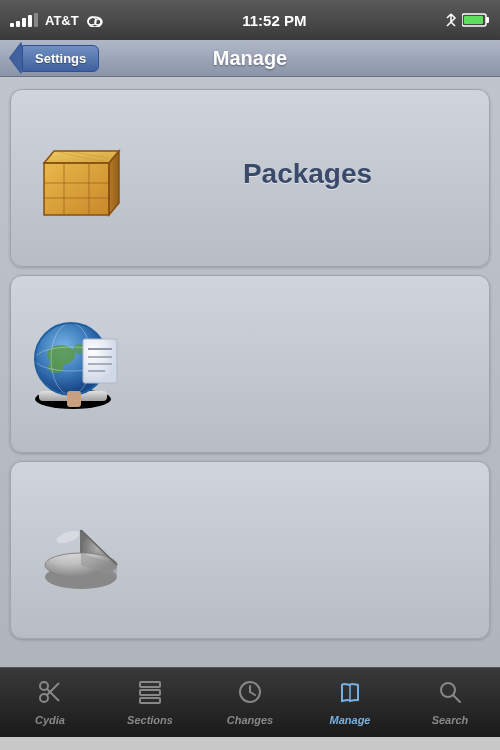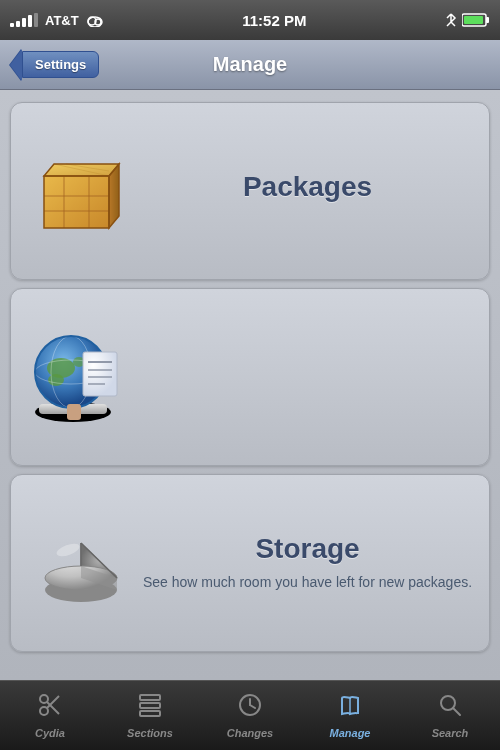--- a/index.html
+++ b/index.html
@@ -53,21 +53,21 @@
 
     .status-right {
       display: flex;
       align-items: center;
       gap: 5px;
     }
 
     
     #nav-bar {
       width: 500px;
-      height: 50px;
+      height: 37px;
       background: linear-gradient(to bottom, #b0b8c8, #8a94a8);
       display: flex;
       align-items: center;
       justify-content: center;
       position: relative;
       border-bottom: 1px solid #6a7080;
     }
 
     
     .back-btn {
@@ -353,24 +353,20 @@
         <path d="M45,25 L45,48 A36,12 0 0,1 81,60 Z" fill="url(#pieDark)" stroke="#888" stroke-width="1"></path>
 
         <path d="M45,25 L45,37 L45,48 L81,60 L81,72 L45,60 Z" fill="#909090" opacity="0.5"></path>
 
         <line x1="45" y1="25" x2="81" y2="60" stroke="#666" stroke-width="1.5"></line>
         <line x1="45" y1="25" x2="45" y2="48" stroke="#666" stroke-width="1.5"></line>
 
         <ellipse cx="32" cy="32" rx="12" ry="5" fill="rgba(255,255,255,0.3)" transform="rotate(-20 32 32)"></ellipse>
       </svg>
     </div>
-    <div class="menu-text">
-      <div class="menu-title">Storage</div>
-      <div class="menu-desc">See how much room you have left for new packages.</div>
-    </div>
   </div>
 
 </div>
 
 <div id="tab-bar">
 
   <div class="tab-item">
     <div class="tab-icon">
       <svg width="26" height="26" viewBox="0 0 26 26">
         <circle cx="7" cy="7" r="4" fill="none" stroke="#888" stroke-width="2"></circle>

